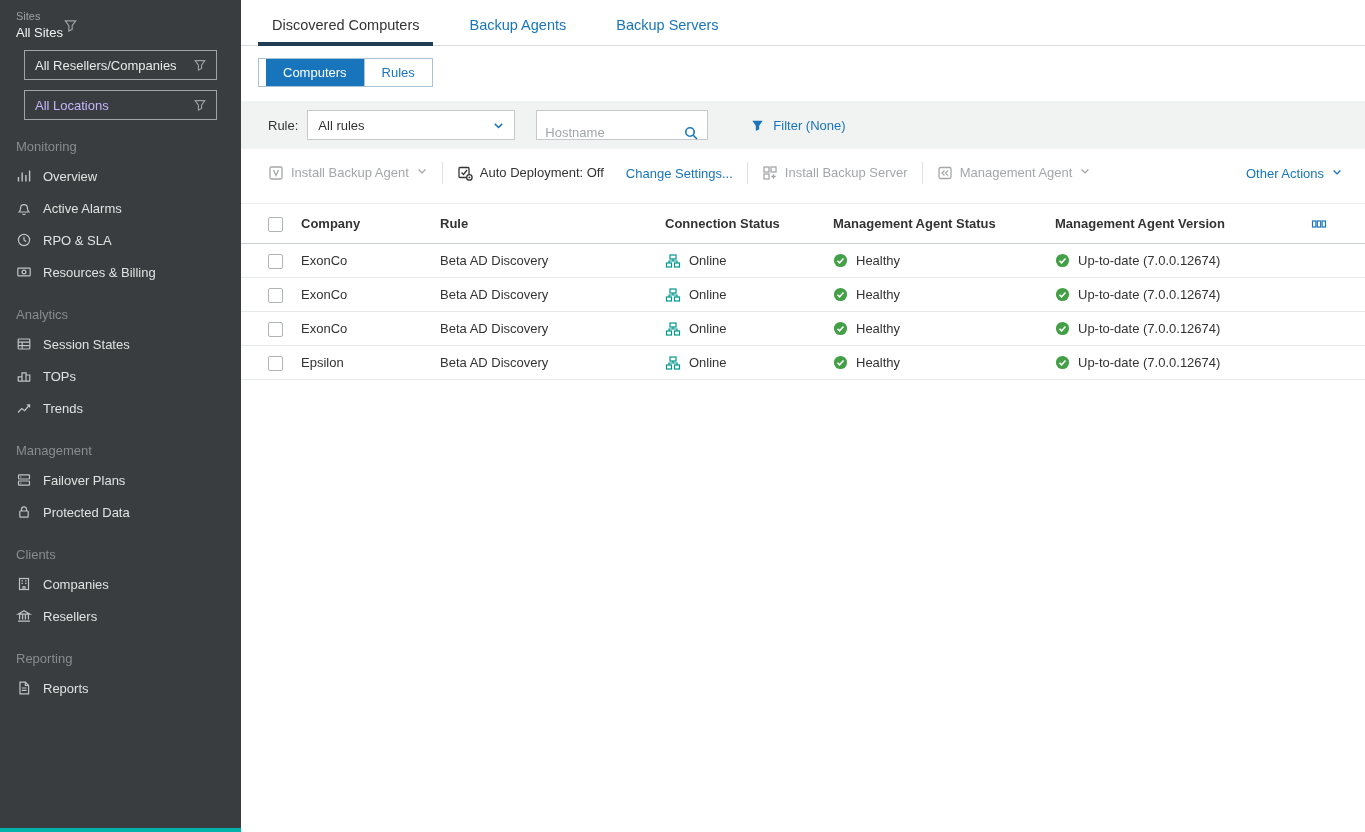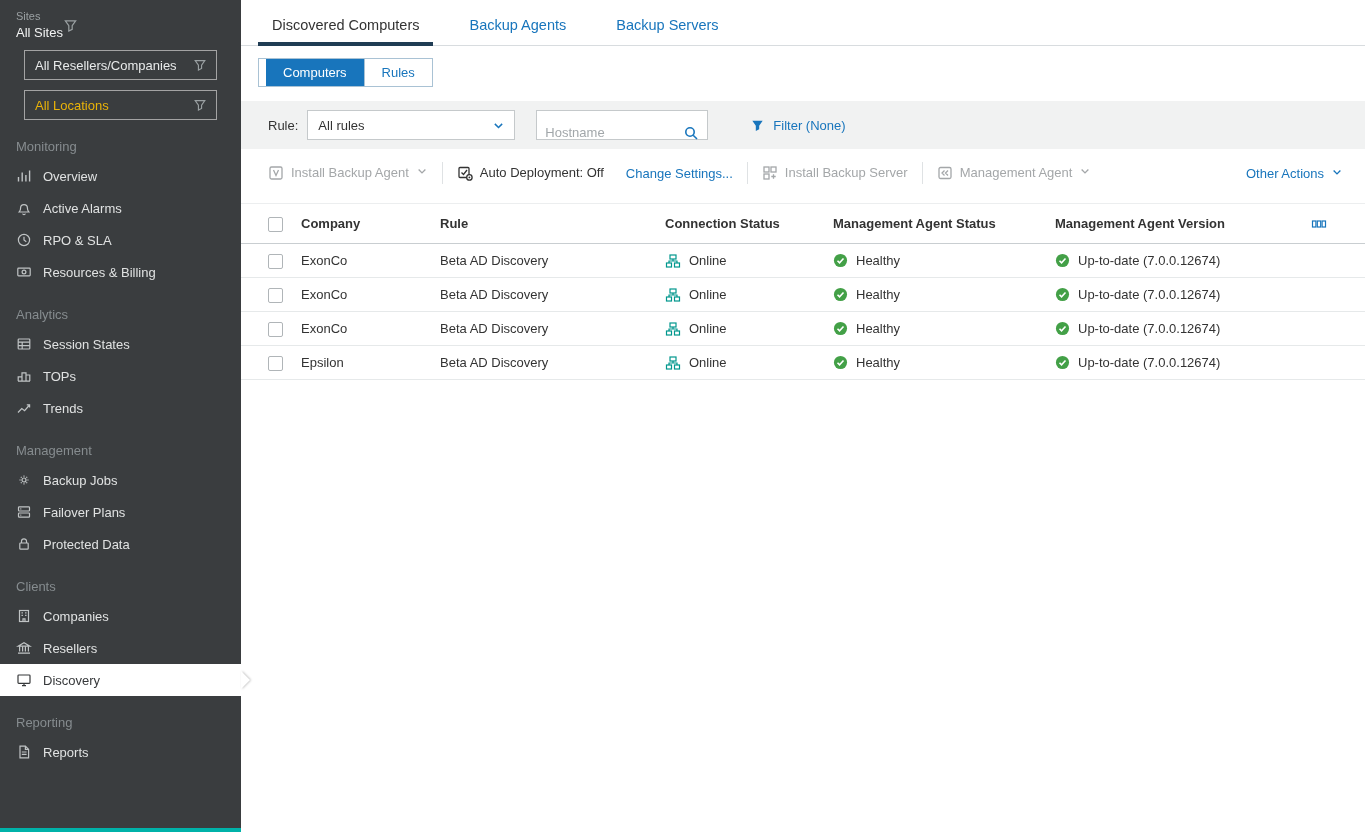--- a/index.html
+++ b/index.html
@@ -20,21 +20,21 @@
   }
   .side-top { display:flex; align-items:center; justify-content:flex-start; padding:4px 14px 0 16px; }
   .side-top .cap { font-size:11px; color:#9aa0a2; }
   .side-top .val { color:#f2f3f3; margin-top:3px; }
   .s-icon svg { width:15px; height:15px; color:#9aa0a2; display:block; }
   .side-box {
     margin:10px 24px 0; border:1px solid #a3a3a3; height:30px;
     display:flex; align-items:center; justify-content:space-between;
     padding:0 9px 0 10px; color:#e8eaea; cursor:pointer;
   }
-  .side-box.dim { color:#eab308; }
+  .side-box.dim { color:#c4b5fd; }
   .side-box svg { width:14px; height:14px; color:#9aa0a2; display:block; }
   .sec-title { margin:19px 16px 6px; font-size:13px; color:#868c8f; }
   .nav-item {
     position:relative; display:flex; align-items:center; gap:11px;
     height:32px; padding:0 16px; color:#e0e2e2; cursor:pointer; white-space:nowrap;
   }
   .nav-item svg { width:16px; height:16px; color:#c0c4c5; flex:0 0 auto; display:block; }
   .nav-item.active { background:#fff; color:#37393b; }
   .nav-item.active svg { color:#37393b; }
   .nav-item.active::after {
@@ -175,27 +175,20 @@
       <svg viewBox="0 0 16 16" fill="none" stroke="currentColor" stroke-width="1.2">
           <path d="M2 12.5l3.8-4 2.8 2.2L13.5 5"></path>
           <path d="M10.8 4.8h2.8v2.8"></path>
         </svg>
       <span>Trends</span>
     </div>
 
     <div class="sec-title">Management</div>
     <div class="nav-item">
       <svg viewBox="0 0 16 16" fill="none" stroke="currentColor" stroke-width="1.2">
-          <circle cx="8" cy="8" r="2"></circle>
-          <path d="M8 3.4v1.3M8 11.3v1.3M3.4 8h1.3M11.3 8h1.3M4.8 4.8l.9.9M10.3 10.3l.9.9M11.2 4.8l-.9.9M5.7 10.3l-.9.9"></path>
-        </svg>
-      <span>Backup Jobs</span>
-    </div>
-    <div class="nav-item">
-      <svg viewBox="0 0 16 16" fill="none" stroke="currentColor" stroke-width="1.2">
           <rect x="2.5" y="2.8" width="11" height="4.2" rx="0.8"></rect>
           <rect x="2.5" y="9" width="11" height="4.2" rx="0.8"></rect>
           <circle cx="4.8" cy="4.9" r="0.7" fill="currentColor" stroke="none"></circle>
           <circle cx="4.8" cy="11.1" r="0.7" fill="currentColor" stroke="none"></circle>
         </svg>
       <span>Failover Plans</span>
     </div>
     <div class="nav-item">
       <svg viewBox="0 0 16 16" fill="none" stroke="currentColor" stroke-width="1.2">
           <rect x="3.8" y="7" width="8.4" height="6.2" rx="0.8"></rect>
@@ -211,27 +204,20 @@
           <path d="M5.5 4.8h1.4M9.1 4.8h1.4M5.5 7.3h1.4M9.1 7.3h1.4M7 13.5V10.8h2v2.7"></path>
         </svg>
       <span>Companies</span>
     </div>
     <div class="nav-item">
       <svg viewBox="0 0 16 16" fill="none" stroke="currentColor" stroke-width="1.2">
           <path d="M2 6.2 8 2.8l6 3.4H2Z"></path>
           <path d="M3.6 6.2v5.2M6.6 6.2v5.2M9.4 6.2v5.2M12.4 6.2v5.2M2 13.2h12"></path>
         </svg>
       <span>Resellers</span>
-    </div>
-    <div class="nav-item active">
-      <svg viewBox="0 0 16 16" fill="none" stroke="currentColor" stroke-width="1.2">
-          <rect x="2" y="3" width="12" height="8.4" rx="0.8"></rect>
-          <path d="M6 13.6h4M8 11.4v2.2"></path>
-        </svg>
-      <span>Discovery</span>
     </div>
 
     <div class="sec-title">Reporting</div>
     <div class="nav-item">
       <svg viewBox="0 0 16 16" fill="none" stroke="currentColor" stroke-width="1.2">
           <path d="M4 2.2h5.4l3.2 3.2v8.4H4Z"></path>
           <path d="M9.4 2.2v3.2h3.2M5.8 8h4.8M5.8 10.4h4.8"></path>
         </svg>
       <span>Reports</span>
     </div>

